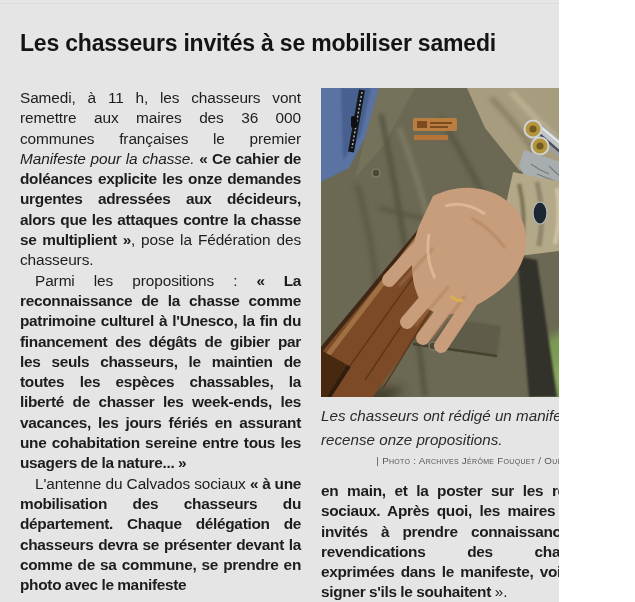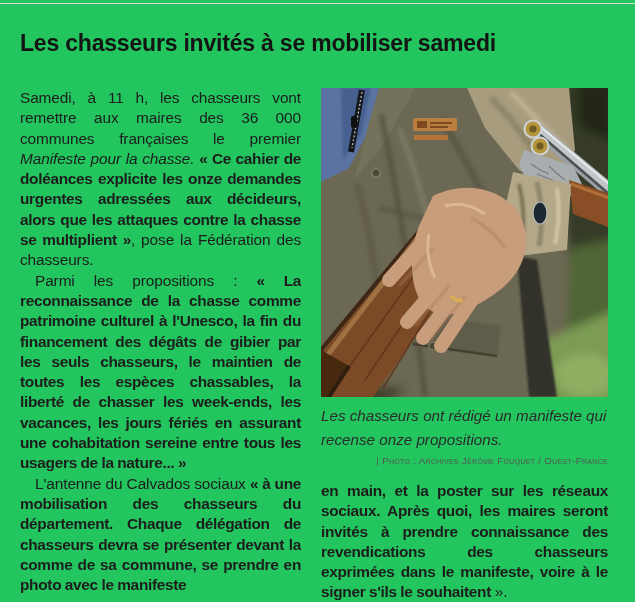--- a/index.html
+++ b/index.html
@@ -1,17 +1,17 @@
 <!DOCTYPE html>
 <html lang="fr"><head>
 <meta charset="utf-8">
 <style>
   html,body{margin:0;padding:0;background:#ffffff;}
   body{width:635px;height:602px;overflow:hidden;font-family:"Liberation Sans",sans-serif;}
-  .page{position:relative;width:635px;height:602px;background:#22c55e;overflow:hidden;}
+  .page{position:relative;width:559px;height:602px;background:#e5e5e5;overflow:hidden;}
   .top-rule{position:absolute;top:3px;left:0;width:635px;height:1px;background:#dcdcdc;}
   .title{position:absolute;left:20px;top:30px;margin:0;font-size:23px;font-weight:700;
          color:#141414;letter-spacing:-0.2px;white-space:nowrap;}
   .col{position:absolute;top:88px;}
   .col-left{left:20px;width:281px;}
   .col-right{left:321px;width:287px;}
   .para{margin:0;font-size:15.4px;line-height:20.3px;text-align:justify;color:#1d1d1d;
         word-spacing:-0.4px;letter-spacing:-0.1px;}
   .para.indent{text-indent:15px;}
   .seg-bold{font-weight:700;letter-spacing:-0.3px;}

